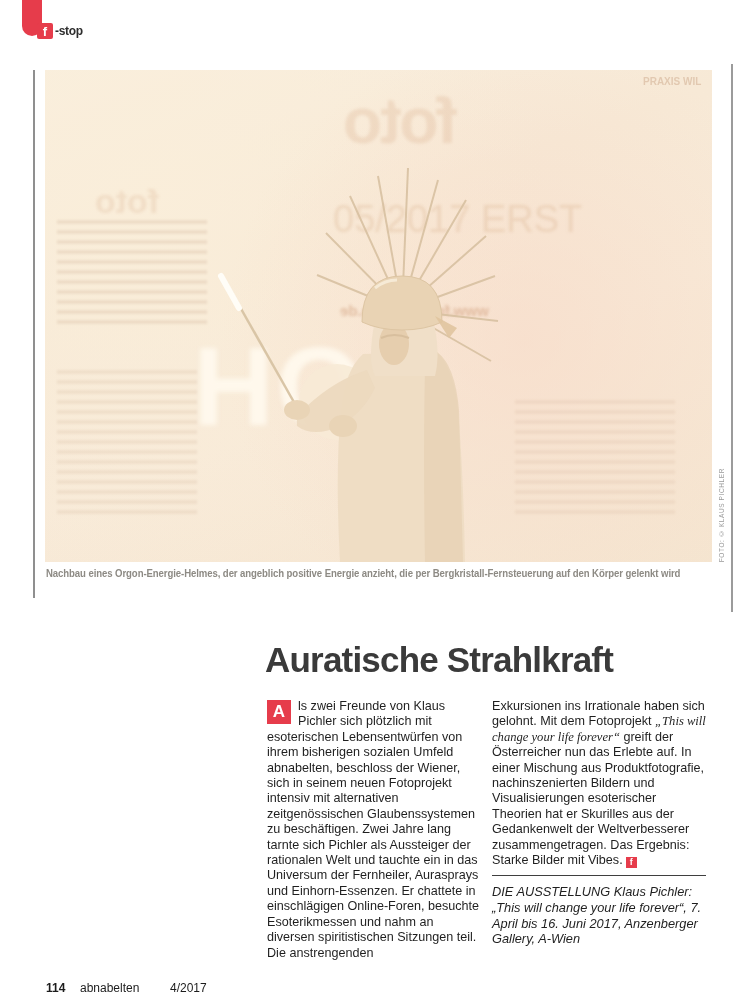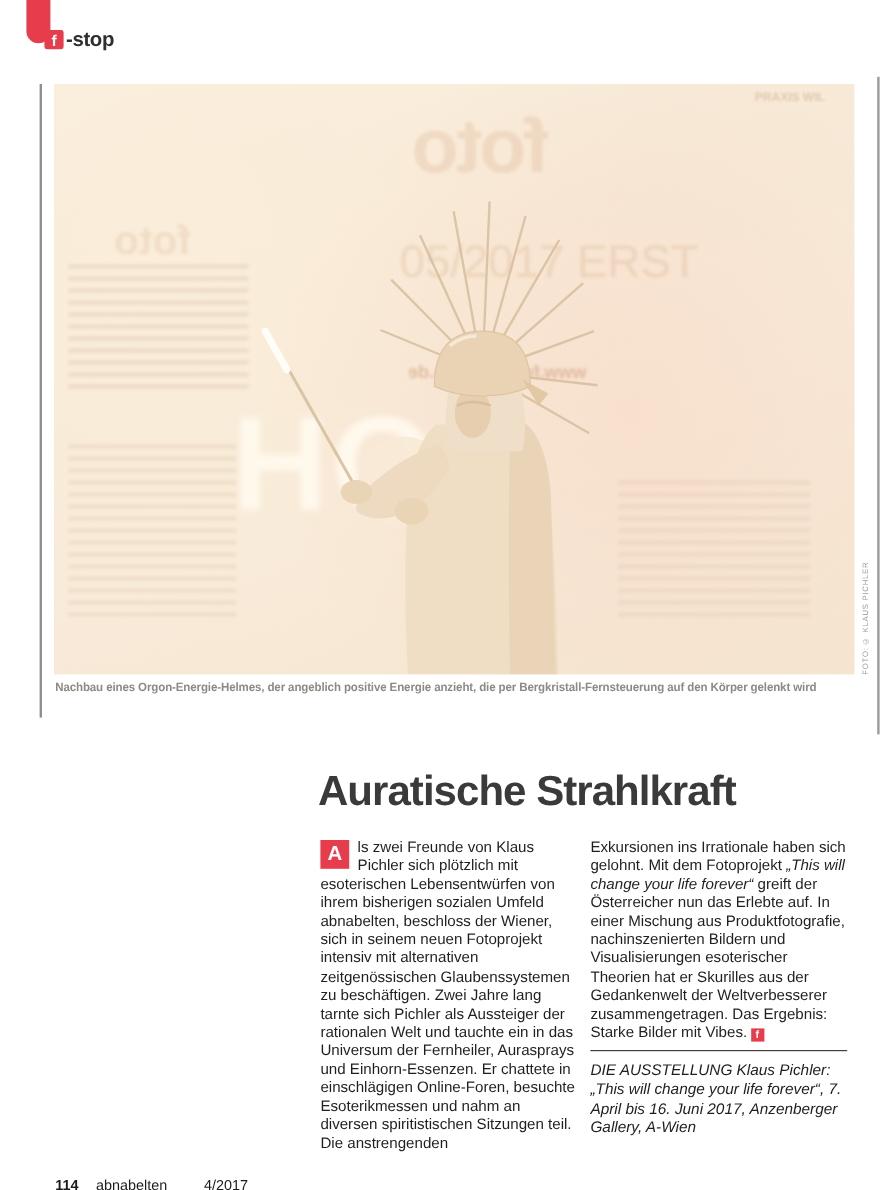--- a/index.html
+++ b/index.html
@@ -6,37 +6,37 @@
   body{
     width:736px;height:992px;position:relative;background:#ffffff;
     font-family:"Liberation Sans",sans-serif;overflow:hidden;color:#1f1f1f;
   }
   
   .red-tab{position:absolute;left:22px;top:0;width:20px;height:36px;
     background:#e63c4b;border-radius:0 0 10px 10px;}
   .fstop{position:absolute;left:37px;top:23px;display:flex;align-items:center;gap:2px;}
   .fstop .sq{width:16px;height:16px;background:#e63c4b;color:#fff;font-weight:bold;
     font-size:13px;display:flex;align-items:center;justify-content:center;border-radius:2px;}
-  .fstop .lbl{font-size:17px;font-weight:bold;color:#2e2e2e;letter-spacing:-0.3px;}
+  .fstop .lbl{font-size:12px;font-weight:bold;color:#2e2e2e;letter-spacing:-0.3px;}
   
   .vline-left{position:absolute;left:33px;top:70px;width:2px;height:528px;background:#8f8f8f;}
   .vline-right{position:absolute;left:731px;top:64px;width:2px;height:548px;background:#9b9b9b;}
   .photo{position:absolute;left:45px;top:70px;width:667px;height:492px;overflow:hidden;
     background:
       radial-gradient(circle at 72% 55%, rgba(247,216,198,.55), rgba(247,216,198,0) 55%),
       radial-gradient(circle at 15% 25%, rgba(250,238,218,.9), rgba(250,238,218,0) 60%),
       linear-gradient(160deg,#f9efdf 0%,#f7e9d6 35%,#f8ead8 60%,#f5e5d0 100%);}
   .bleed{position:absolute;color:rgba(200,148,110,.25);font-weight:bold;
     filter:blur(1.5px);white-space:nowrap;}
   .mirror{transform:scaleX(-1);}
   .bl-foto-big{left:300px;top:14px;font-size:64px;letter-spacing:-2px;color:rgba(205,150,112,.20);}
   .bl-foto-sm{left:50px;top:112px;font-size:34px;color:rgba(205,150,112,.18);}
   .bl-issue{left:288px;top:128px;font-size:38px;font-weight:normal;color:rgba(212,168,130,.28);}
   .bl-url{left:295px;top:232px;font-size:15px;color:rgba(190,120,80,.38);}
-  .bl-praxis{left:584px;top:6px;font-size:10px;color:rgba(185,140,105,.35);filter:blur(.7px);}
+  .bl-praxis{left:598px;top:6px;font-size:10px;color:rgba(185,140,105,.35);filter:blur(.7px);}
   .bl-ho{left:148px;top:252px;font-size:112px;font-weight:bold;
     color:rgba(255,249,238,.9);filter:blur(2.5px);letter-spacing:2px;}
   .bl-block{position:absolute;filter:blur(1.2px);
     background:repeating-linear-gradient(180deg,rgba(185,145,115,.16) 0 4px,rgba(185,145,115,0) 4px 10px);}
   .blk1{left:12px;top:150px;width:150px;height:110px;}
   .blk2{left:12px;top:300px;width:140px;height:150px;opacity:.8;}
   .blk3{left:470px;top:330px;width:160px;height:120px;opacity:.7;}
   .figure-svg{position:absolute;left:0;top:0;}
   
   .credit{position:absolute;left:714px;top:70px;height:492px;width:14px;
@@ -47,21 +47,21 @@
     color:#8d8a84;white-space:nowrap;transform:scaleX(.96);transform-origin:left top;
     letter-spacing:-0.1px;}
   
   .title{position:absolute;left:265px;top:640px;font-size:35px;font-weight:700;
     color:#3a3a3a;letter-spacing:-0.8px;}
   .columns{position:absolute;left:267px;top:699px;width:439px;display:flex;gap:11px;}
   .col{width:214px;font-size:12.6px;line-height:15.4px;color:#1f1f1f;text-align:left;}
   .dropcap{float:left;width:24px;height:24px;background:#e63c4b;color:#fff;
     font-size:17px;font-weight:bold;text-align:center;line-height:24px;
     margin:1px 7px 2px 0;}
-  .it{font-style:italic;}
+  .it{font-style:italic;font-family:Liberation Serif, serif;}
   .endmark{display:inline-block;width:11px;height:11px;background:#e63c4b;color:#fff;
     font-size:9px;font-weight:bold;text-align:center;line-height:11px;margin-left:3px;
     vertical-align:-1px;}
   .rule{border:none;border-top:1.5px solid #3f3f3f;margin:7px 0 8px 0;}
   .exhibition{font-style:italic;font-size:12.8px;line-height:15.6px;color:#1f1f1f;}
   
   .footer{position:absolute;left:46px;top:981px;height:16px;width:300px;font-size:12px;color:#1c1c1c;}
   .footer .pn{position:absolute;left:0;font-weight:bold;}
   .footer .mag{position:absolute;left:34px;}
   .footer .iss{position:absolute;left:124px;}

